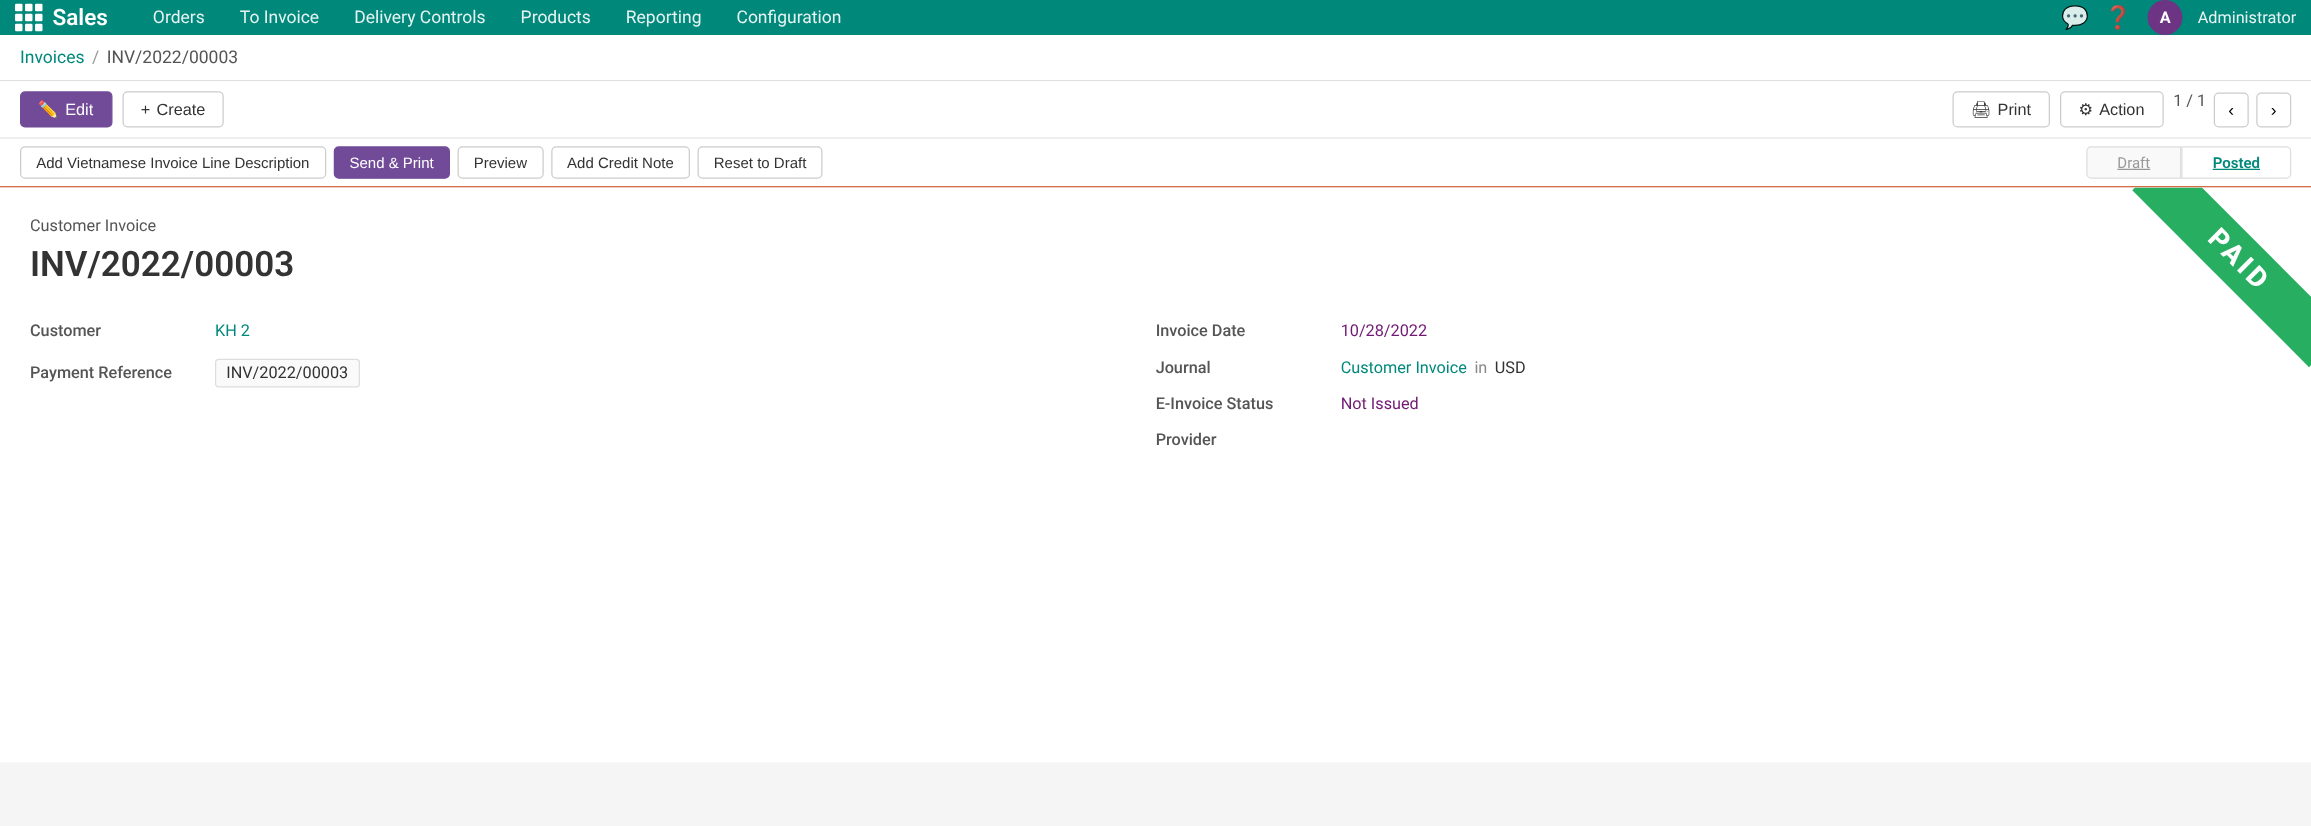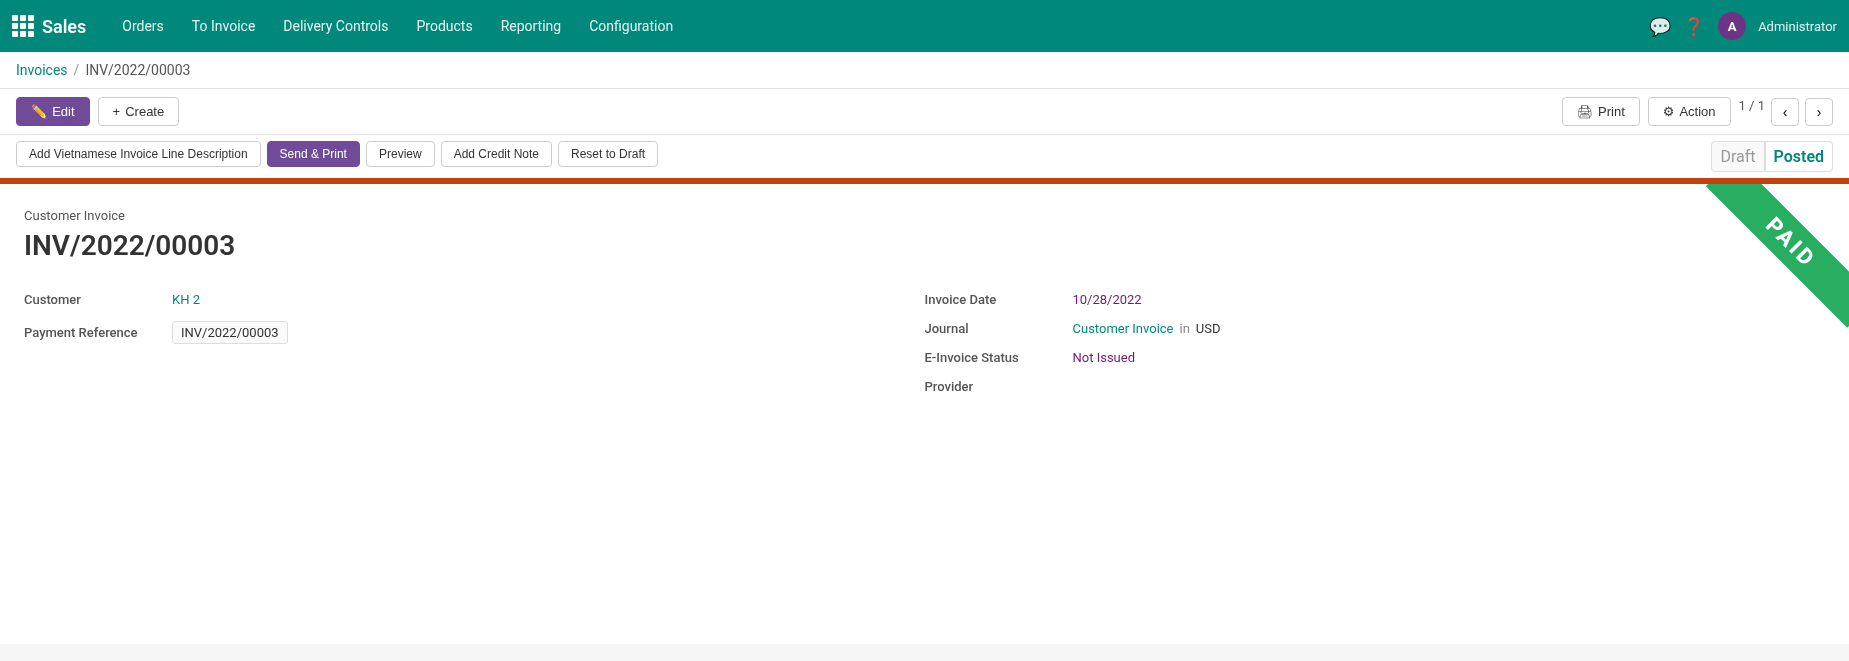--- a/index.html
+++ b/index.html
@@ -4,21 +4,21 @@
   <style>
     * { box-sizing: border-box; margin: 0; padding: 0; }
     body { font-family: -apple-system, BlinkMacSystemFont, 'Segoe UI', Roboto, sans-serif; font-size: 14px; background: #f5f5f5; color: #333; }
 
     
     .topnav {
       background: #00897b;
       display: flex;
       align-items: center;
       padding: 0 12px;
-      height: 52px;
+      height: 28px;
       color: white;
     }
     .topnav-brand {
       display: flex;
       align-items: center;
       gap: 8px;
       font-size: 18px;
       font-weight: 600;
       margin-right: 24px;
     }
@@ -131,23 +131,23 @@
       cursor: pointer;
       display: flex; align-items: center; justify-content: center;
       font-size: 14px;
     }
 
     
     .workflow-bar {
       background: white;
       padding: 6px 16px;
       display: flex;
-      align-items: flex-start;
+      align-items: flex-end;
       gap: 6px;
-      border-bottom: 6px solid #c2410c;
+      border-bottom: 1px solid #c2410c;
     }
     .wf-btn {
       padding: 5px 12px;
       border-radius: 4px;
       border: 1px solid #ccc;
       cursor: pointer;
       font-size: 12px;
       background: white;
       color: #333;
     }
@@ -155,25 +155,26 @@
       background: #714b98;
       color: white;
       border-color: #714b98;
     }
     .wf-spacer { flex: 1; }
     .status-steps {
       display: flex;
       gap: 0;
     }
     .status-step {
-      padding: 5px 8px;
-      font-size: 16px;
+      padding: 5px 24px;
+      font-size: 12px;
       color: #999;
       border: 1px solid #ddd;
       background: #f9f9f9;
+      text-decoration: underline;
     }
     .status-step:first-child { border-radius: 4px 0 0 4px; }
     .status-step:last-child { border-radius: 0 4px 4px 0; }
     .status-step.active { color: #00897b; font-weight: 600; background: white; }
 
     
     .main-content {
       background: white;
       margin: 0;
       padding: 24px 24px 40px;

